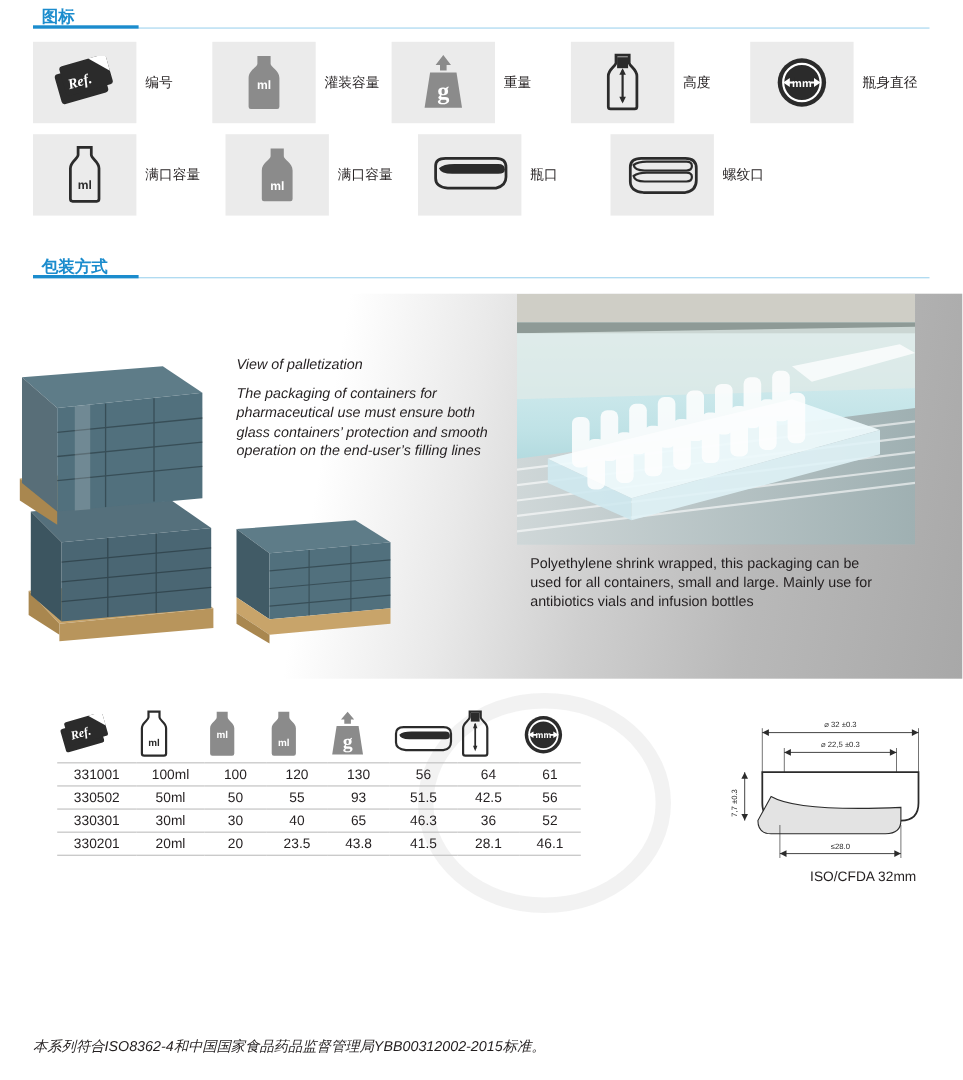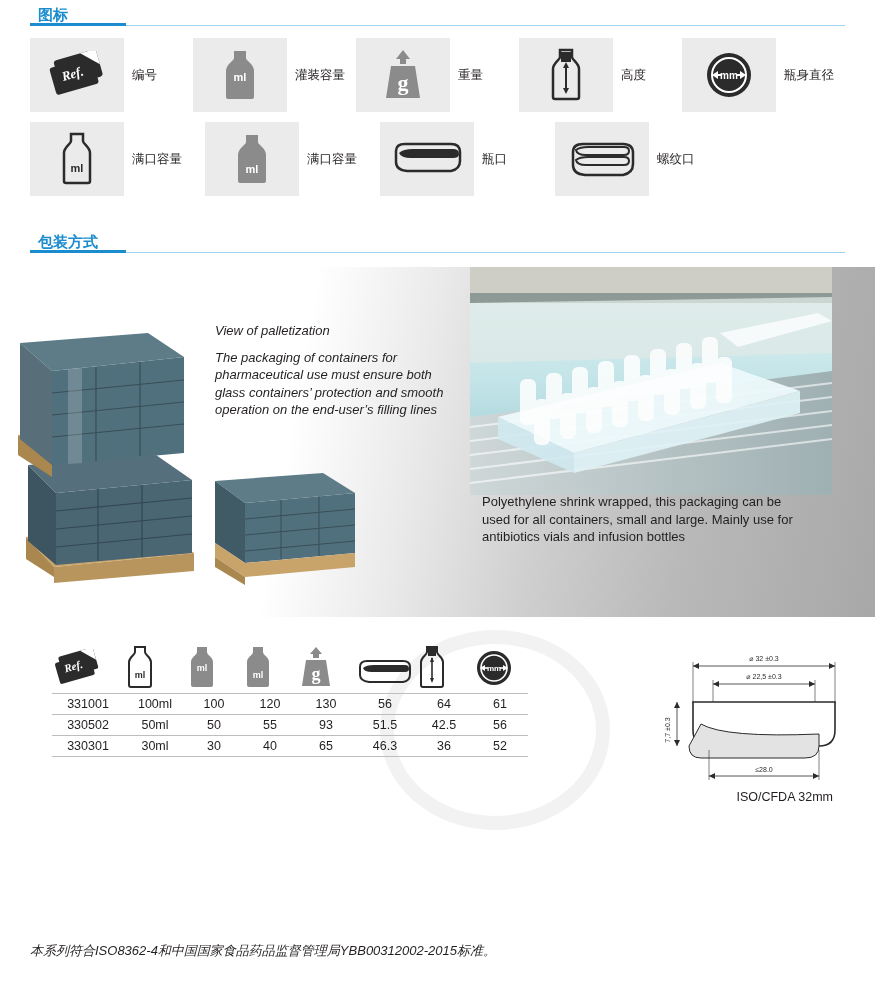--- a/index.html
+++ b/index.html
@@ -102,21 +102,21 @@
   }
   .pack-text .lead { margin-bottom: 9px; }
   .shrink-photo {
     position: absolute;
     left: 470px; top: 0px;
     width: 362px; height: 228px;
     overflow: hidden;
   }
   .shrink-text {
     position: absolute;
-    left: 482px; top: 226px;
+    left: 482px; top: 236px;
     width: 320px;
     font-size: 13px;
     line-height: 1.35;
   }
 
   
   .table-area {
     position: relative;
     margin: 18px 0 0 0;
     height: 195px;
@@ -531,20 +531,30 @@
       <tr>
         <td class="first">330301</td>
         <td>30ml</td>
         <td>30</td>
         <td>40</td>
         <td>65</td>
         <td>46.3</td>
         <td>36</td>
         <td>52</td>
       </tr>
+      <tr>
+        <td class="first">330201</td>
+        <td>20ml</td>
+        <td>20</td>
+        <td>23.5</td>
+        <td>43.8</td>
+        <td>41.5</td>
+        <td>28.1</td>
+        <td>46.1</td>
+      </tr>
     </tbody>
   </table>
 
   <div class="drawing">
     <svg width="200" height="170" viewBox="0 0 200 170">
 
       <line x1="36" y1="26" x2="178" y2="26" stroke="#2b2b2b" stroke-width="0.8"></line>
       <polygon points="36,26 42,23 42,29" fill="#2b2b2b"></polygon>
       <polygon points="178,26 172,23 172,29" fill="#2b2b2b"></polygon>
       <text x="107" y="21" text-anchor="middle" font-family="Liberation Sans, sans-serif" font-size="7" fill="#2b2b2b">⌀ 32 ±0.3</text>

